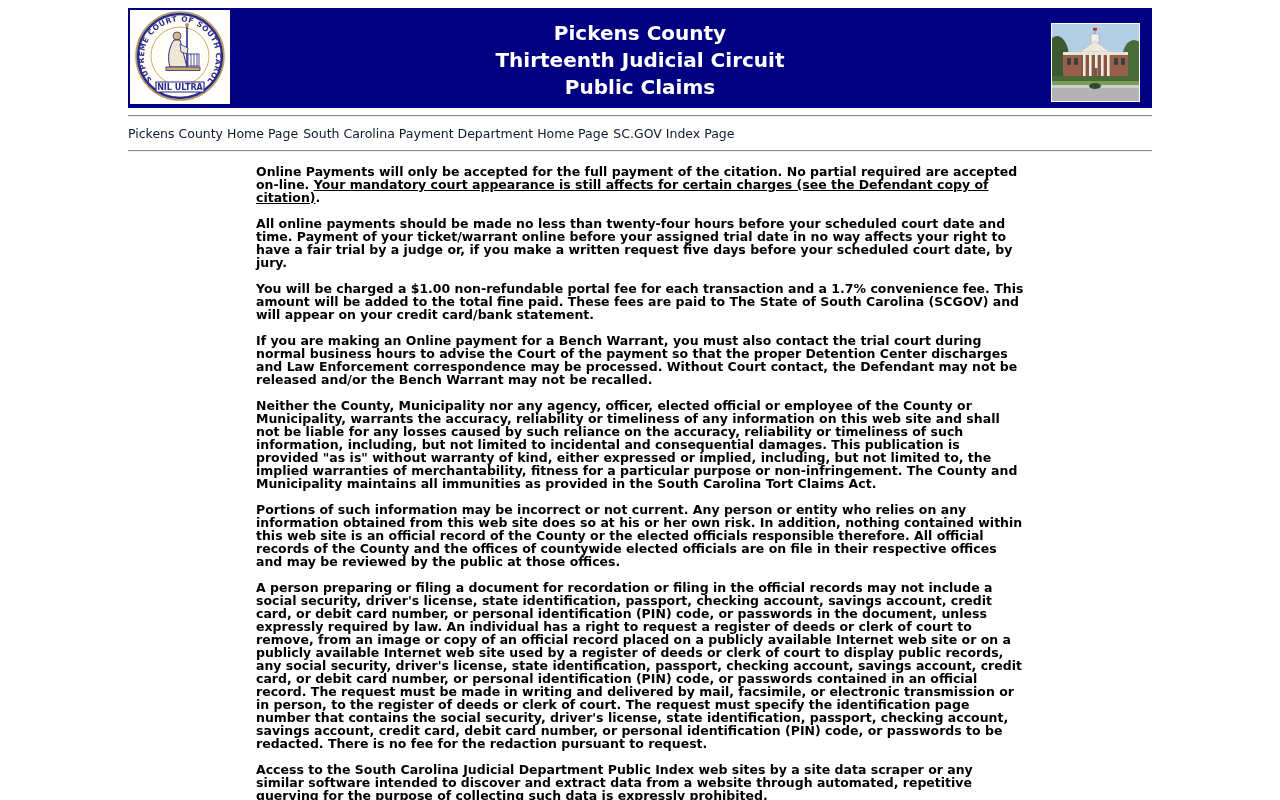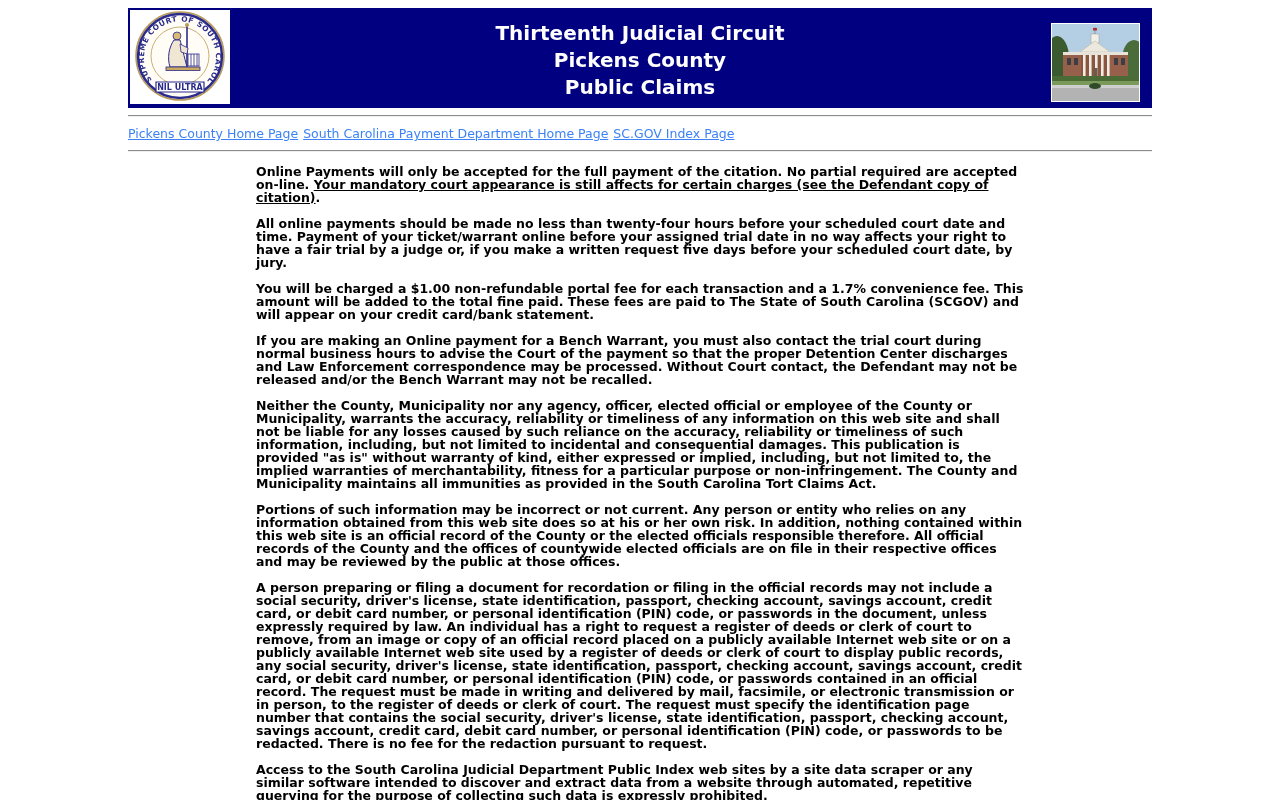--- a/index.html
+++ b/index.html
@@ -43,22 +43,21 @@
   
   hr.rule {
     border: none;
     border-top: 1px solid #8c8c8c;
     border-bottom: 1px solid #efefef;
     margin: 7px 0;
     height: 0;
   }
   .nav-links { font-size: 12.5px; line-height: 15px; padding: 2px 0; }
   .nav-links a {
-    color: #3b82f6;
-    text-decoration: underline;
+    color: #0f172a;
     margin-right: 5px;
     cursor: pointer;
     text-align: right;
   }
 
   
   h1.disclaimer-heading {
     font-size: 17px;
     text-align: center;
     margin: 16px 0 6px 0;
@@ -104,22 +103,22 @@
         <line x1="64" y1="44" x2="64" y2="56" stroke="#2b2b8c" stroke-width="0.8"></line>
         <line x1="67" y1="44" x2="67" y2="56" stroke="#2b2b8c" stroke-width="0.8"></line>
         <rect x="36" y="57" width="34" height="3.5" fill="#caa95e" stroke="#2b2b8c" stroke-width="0.8"></rect>
 
         <path d="M26,72 L74,72 L74,82 L26,82 Z" fill="#ffffff" stroke="#2b2b8c" stroke-width="1.2"></path>
         <text x="50" y="80" text-anchor="middle" font-size="8" font-weight="bold" fill="#2b2b8c">NIL ULTRA</text>
       </svg>
     </div>
 
     <div class="banner-title">
+      <div>Pickens County</div>
       <div>Thirteenth Judicial Circuit</div>
-      <div>Pickens County</div>
       <div>Public Claims</div>
     </div>
 
     <div class="courthouse-box">
       <svg viewBox="0 0 87 77">
         <rect x="0" y="0" width="87" height="77" fill="#b4cfe4"></rect>
 
         <ellipse cx="5" cy="34" rx="12" ry="22" fill="#3c5a30"></ellipse>
         <ellipse cx="82" cy="36" rx="12" ry="20" fill="#4a6b3a"></ellipse>
 

